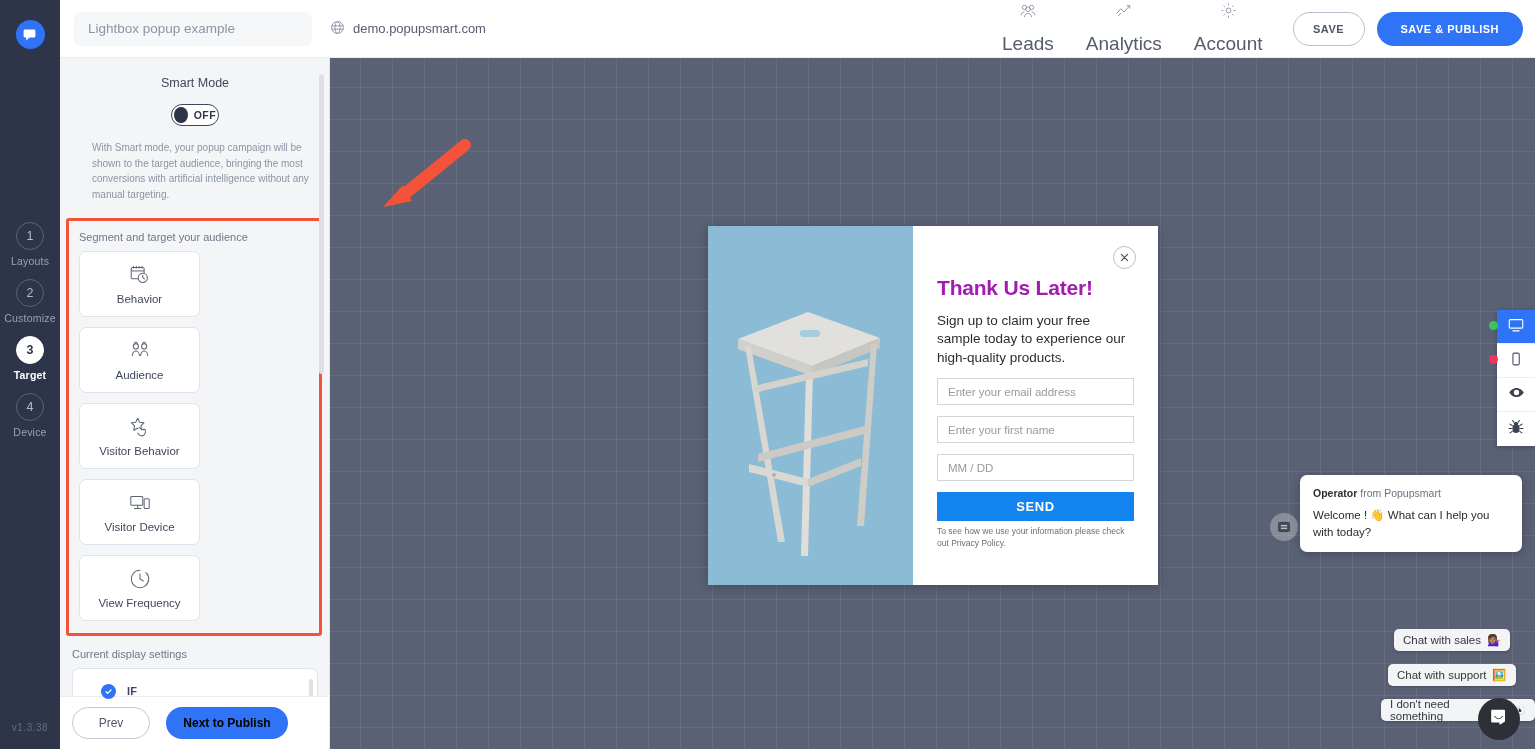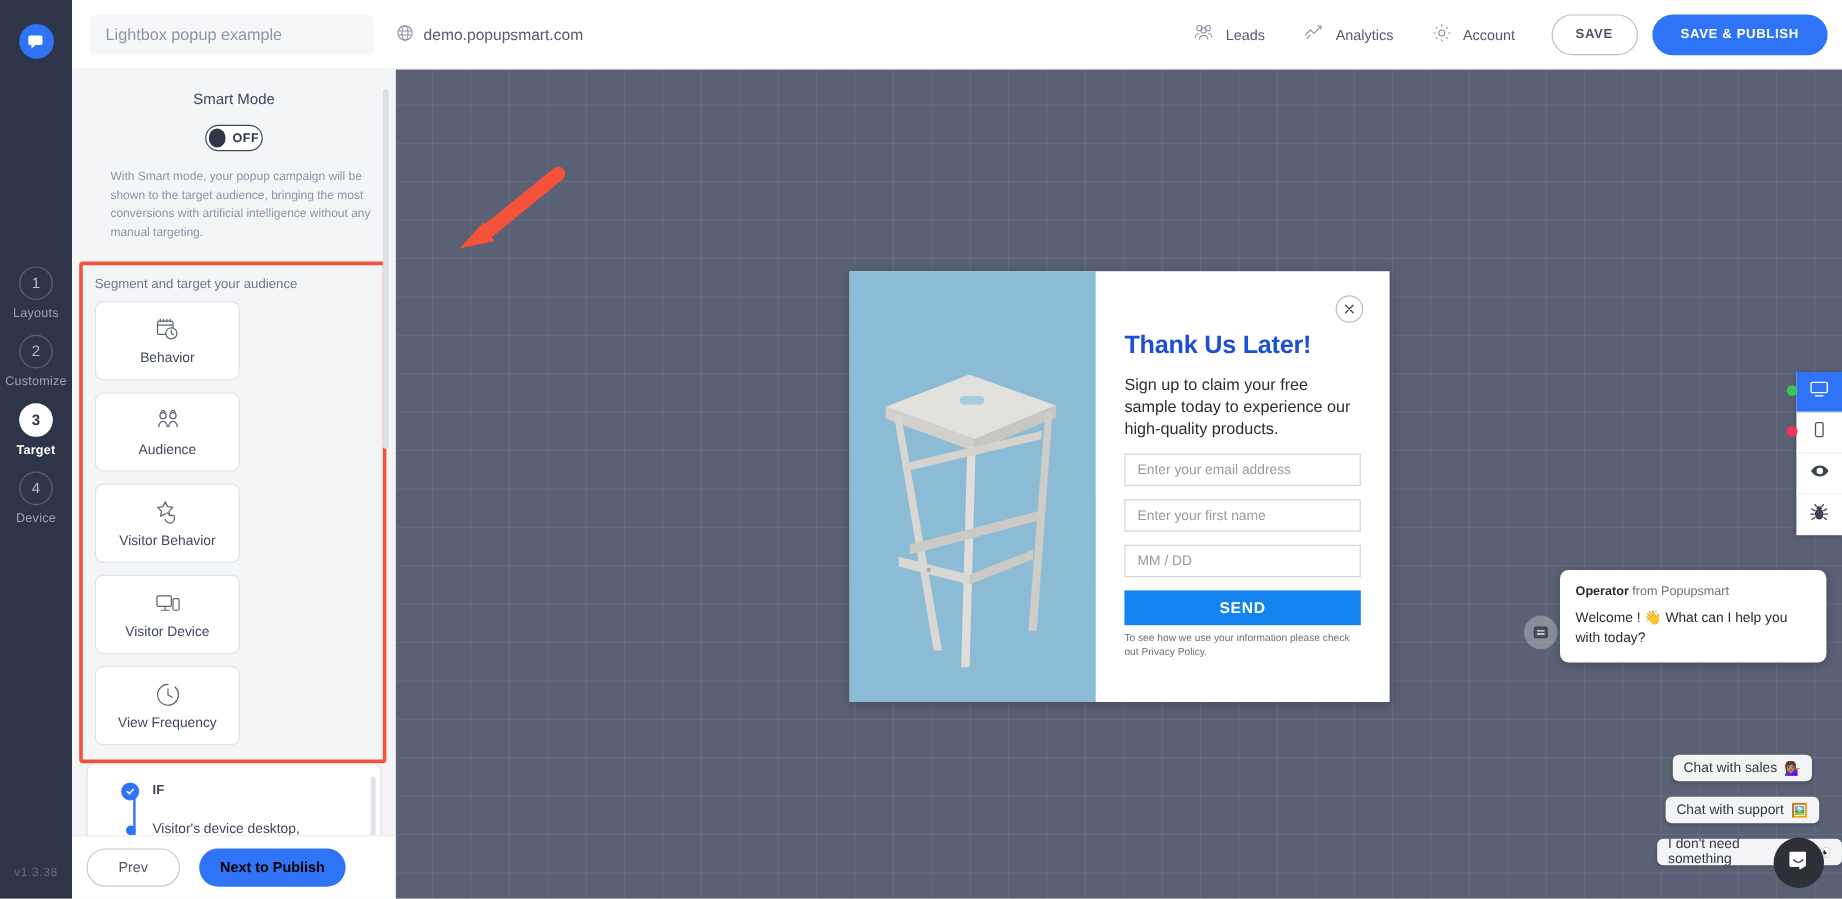--- a/index.html
+++ b/index.html
@@ -42,22 +42,22 @@
     background: #ffffff; display: flex; align-items: center; border-bottom: 1px solid #ececf1;
   }
   .name-field {
     margin-left: 14px; width: 238px; height: 34px; border-radius: 6px;
     background: #f6f7f9; display: flex; align-items: center; padding: 0 14px;
     font-size: 13.5px; color: #9094a4;
   }
   .domain { margin-left: 18px; display: flex; align-items: center; gap: 8px;
             font-size: 13px; color: #555c6e; }
   .topbar-right { margin-left: auto; display: flex; align-items: center; gap: 0px; padding-right: 12px; }
-  .nav-item { display: flex; align-items: center; gap: 9px; font-size: 12px;
-              color: #555c6e; padding: 0 16px; cursor: pointer; }
+  .nav-item { display: flex; align-items: center; gap: 9px; font-size: 19px;
+              color: #555c6e; padding: 0 16px; cursor: pointer; flex-direction: column; }
   .btn-save {
     margin-left: 14px; width: 72px; height: 34px; border-radius: 18px;
     border: 1px solid #b9bfcc; background: #fff; color: #4f5668;
     font-size: 11px; font-weight: 700; letter-spacing: .5px;
     display: flex; align-items: center; justify-content: center; cursor: pointer;
   }
   .btn-publish {
     margin-left: 12px; height: 34px; padding: 0 24px; border-radius: 18px;
     background: #2f73f6; color: #fff; font-size: 11px; font-weight: 700; letter-spacing: .5px;
     display: flex; align-items: center; justify-content: center; cursor: pointer;
@@ -155,21 +155,21 @@
   .popup-img {
     width: 205px; height: 359px; position: relative; overflow: hidden;
     background: linear-gradient(175deg, #8fbdd6 0%, #86b8d4 45%, #7fb2d0 100%);
   }
   .popup-body { flex: 1; position: relative; padding: 50px 24px 0 24px; }
   .popup-close {
     position: absolute; right: 22px; top: 20px; width: 23px; height: 23px;
     border: 1px solid #b9bdc4; border-radius: 50%; background: #fff;
     display: flex; align-items: center; justify-content: center; cursor: pointer;
   }
-  .popup-title { font-size: 21px; font-weight: 700; color: #1d4ed8; letter-spacing: -.2px; }
+  .popup-title { font-size: 21px; font-weight: 700; color: #a21caf; letter-spacing: -.2px; }
   .popup-sub { margin-top: 12px; font-size: 13.5px; line-height: 1.36; color: #2d2d2d; }
   .popup-field {
     margin-top: 11px; height: 27px; border: 1px solid #d5d5d5; background: #fff;
     display: flex; align-items: center; padding: 0 10px; font-size: 11.5px; color: #9a9a9a;
   }
   .popup-field:first-of-type { margin-top: 21px; }
   .popup-send {
     margin-top: 11px; height: 29px; background: #1383ef; color: #fff;
     font-size: 13px; font-weight: 600; letter-spacing: .6px;
     display: flex; align-items: center; justify-content: center; cursor: pointer;
@@ -361,20 +361,21 @@
                   <path d="M21.4 8.2l.2.6M22.3 11.6l0 .7M21.9 15.2l-.2.6M20.2 18.3l-.4.5"></path>
                   <path d="M13 7.6V13l3.6 2.2"></path>
                 </svg>
             </span>
             <span class="tile-label">View Frequency</span>
           </div>
 
         </div>
       </div>
 
+      <div class="cds-title">Current display settings</div>
       <div class="cds-box">
         <div class="cond-list">
           <div class="cond-line"></div>
 
           <div class="cond-row">
             <div class="mark-check">
               <svg width="9" height="9" viewBox="0 0 10 10" fill="none" stroke="#fff" stroke-width="1.5" stroke-linecap="round">
                   <path d="M2.3 5.2l1.9 1.9 3.6-3.9"></path>
                 </svg>
             </div>

